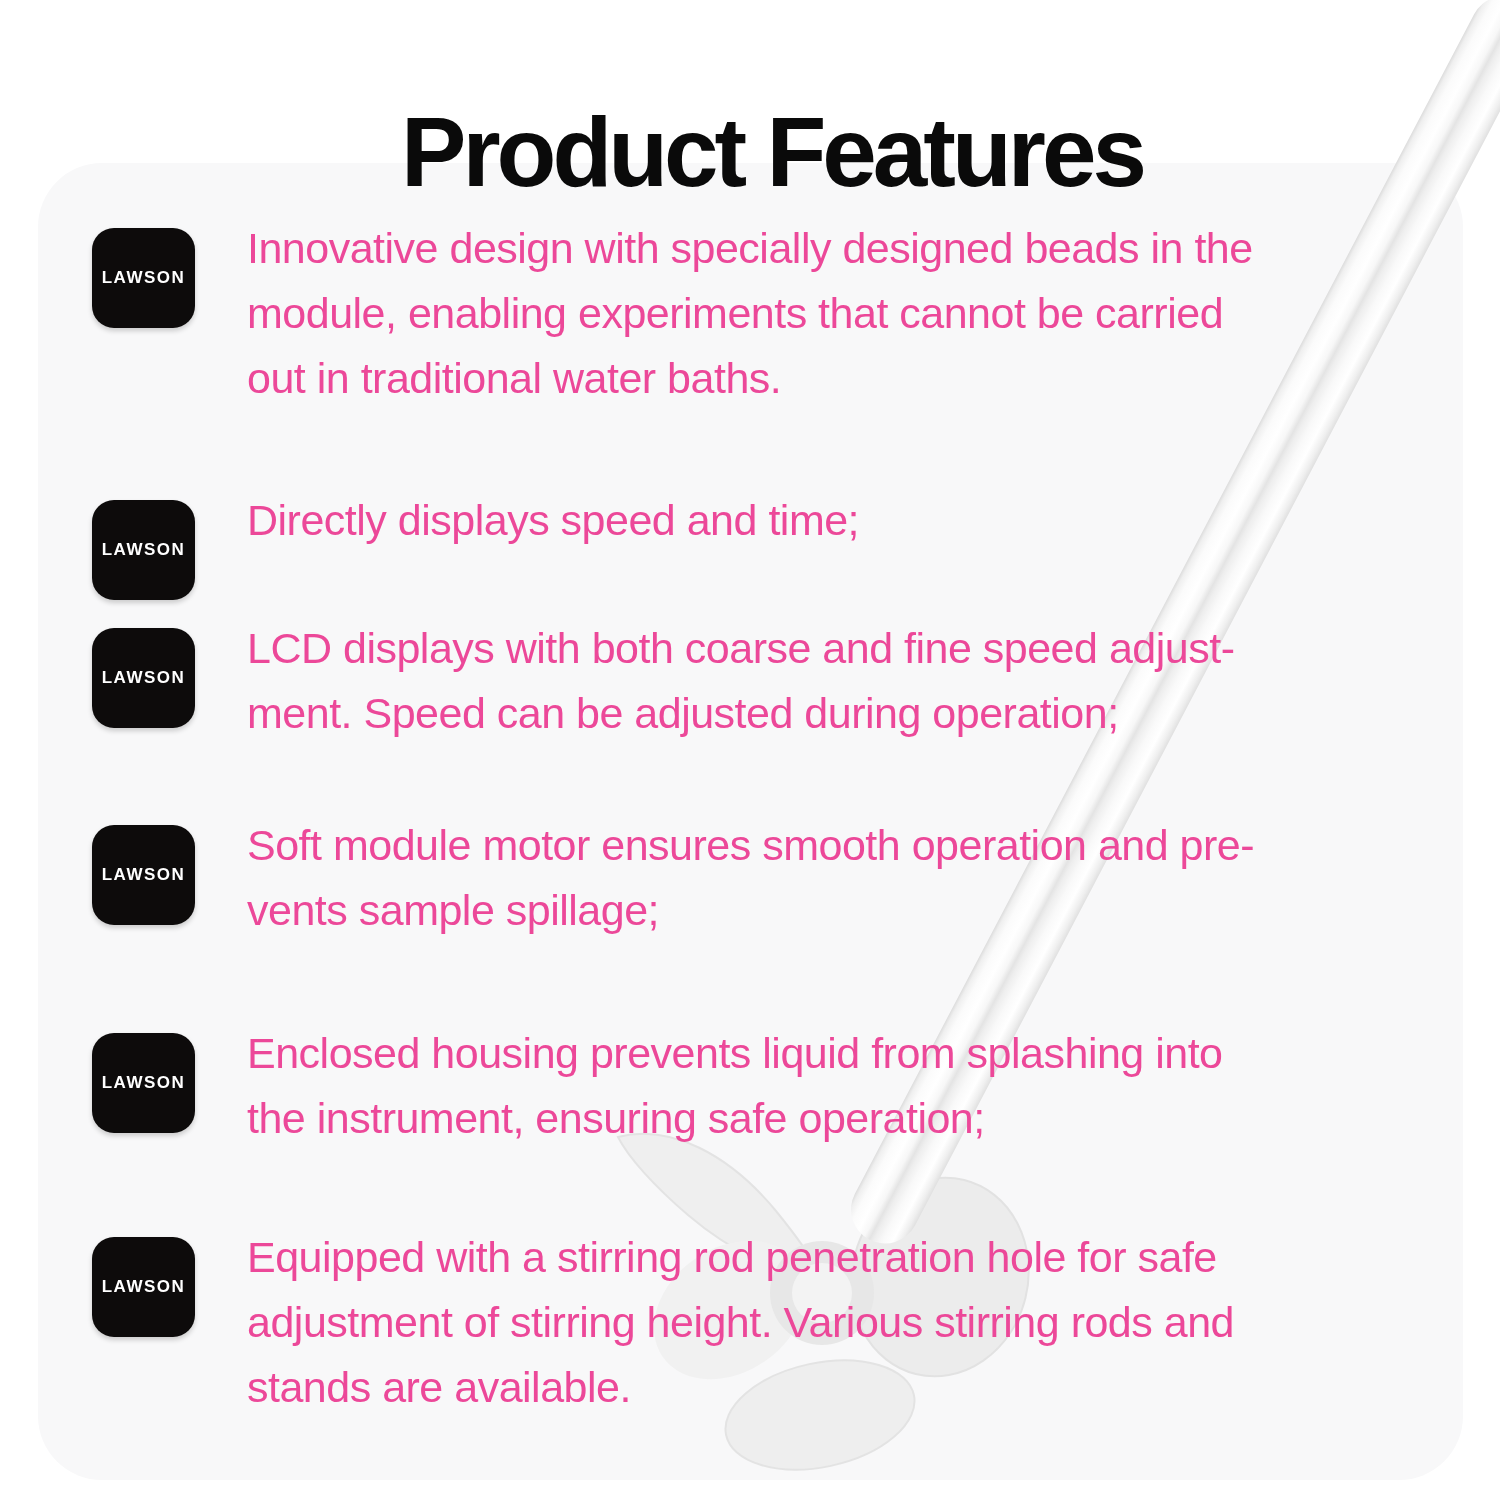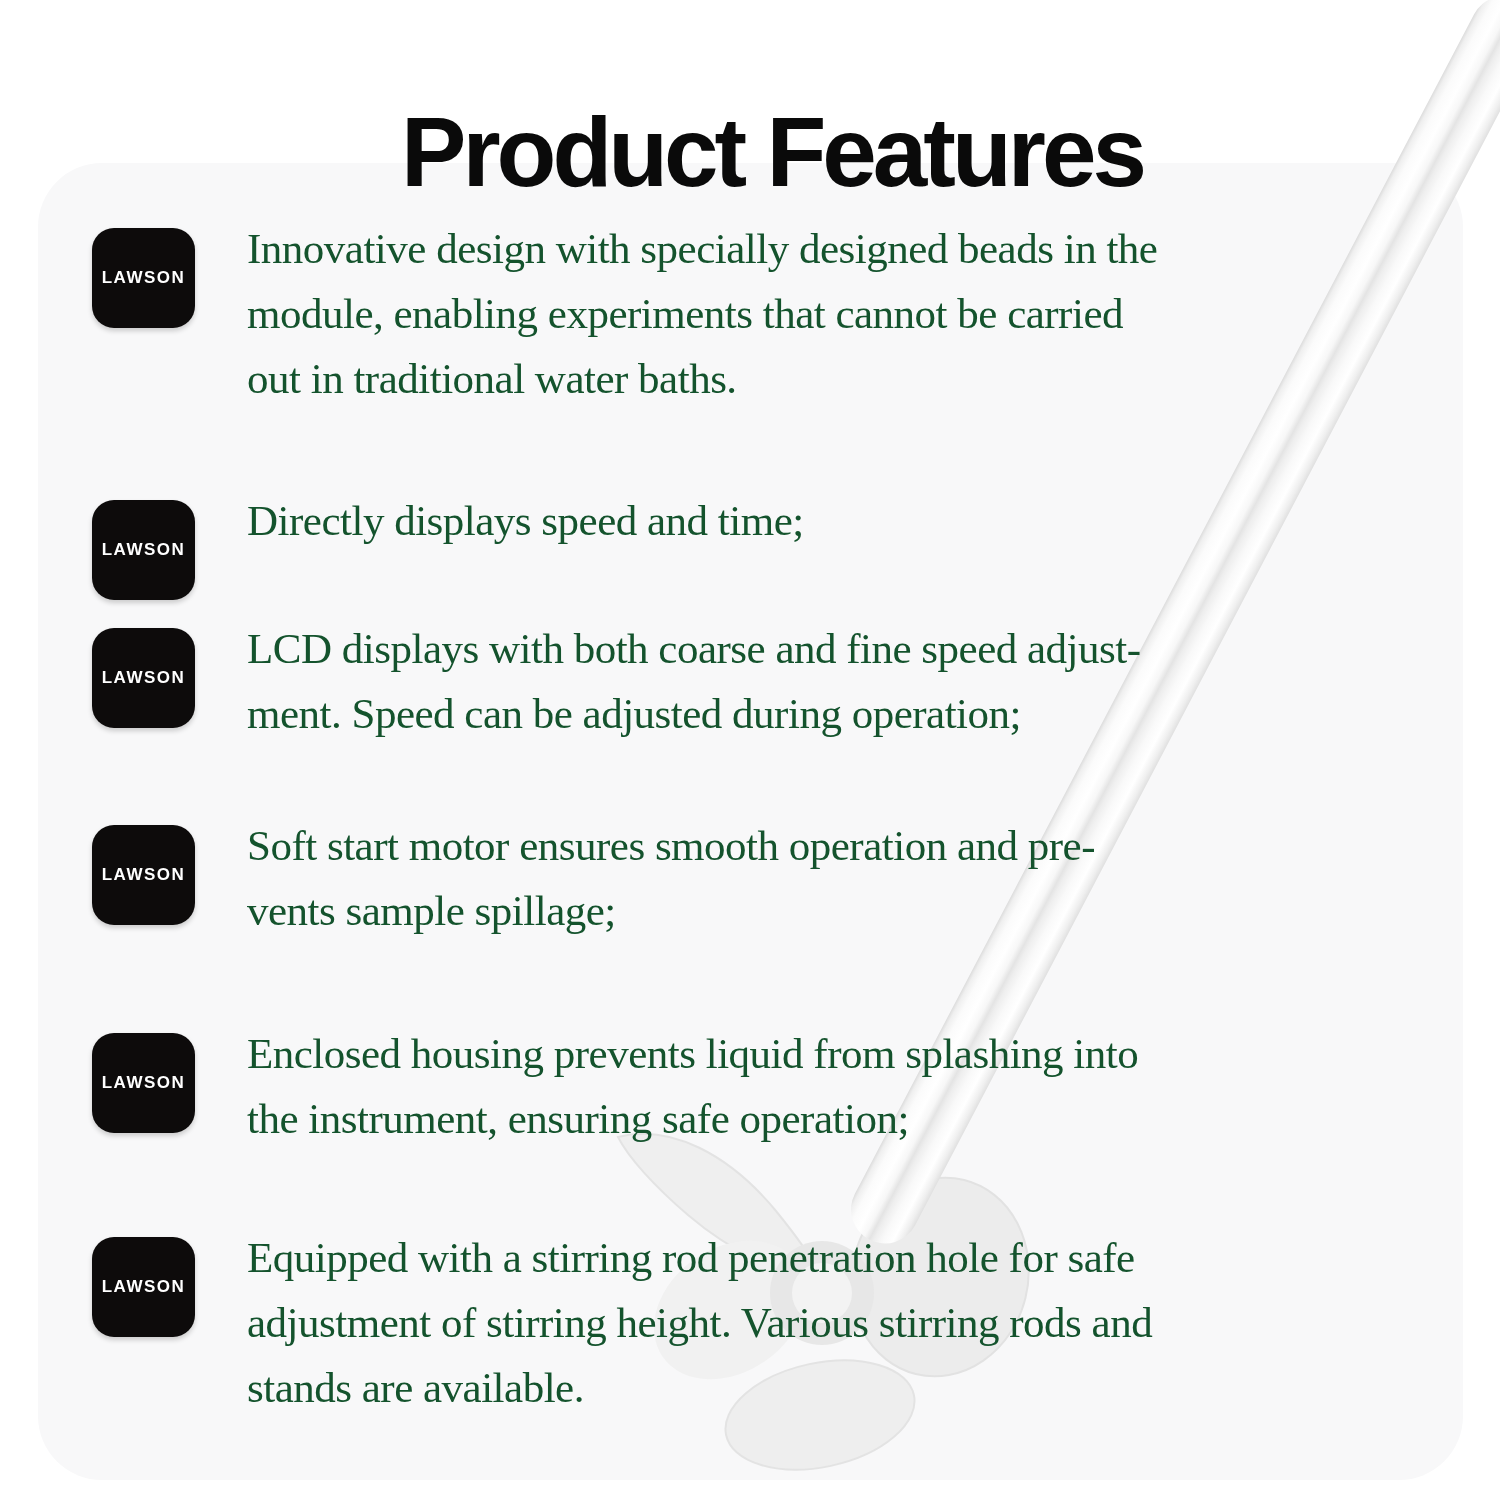--- a/index.html
+++ b/index.html
@@ -87,23 +87,22 @@
     font-size: 17px;
     font-weight: bold;
     letter-spacing: 1.5px;
   }
 
   .feature-text {
     margin: -12px 0 0 52px;
     font-size: 43px;
     line-height: 65px;
     letter-spacing: -0.5px;
-    color: #14532d;
+    color: #ec4899;
     white-space: pre;
-    font-family: Liberation Serif, serif;
   }
 </style>
 </head>
 <body>
 
 <h1 class="page-title">Product Features</h1>
 
 <div class="features-card"></div>
 
 <svg class="propeller" viewBox="0 0 470 380" xmlns="http://www.w3.org/2000/svg">
@@ -139,21 +138,21 @@
       <span class="brand-badge-label">LAWSON</span>
     </div>
     <p class="feature-text">LCD displays with both coarse and fine speed adjust-
 ment. Speed can be adjusted during operation;</p>
   </div>
 
   <div class="feature-item pos-4">
     <div class="brand-badge">
       <span class="brand-badge-label">LAWSON</span>
     </div>
-    <p class="feature-text">Soft start motor ensures smooth operation and pre-
+    <p class="feature-text">Soft module motor ensures smooth operation and pre-
 vents sample spillage;</p>
   </div>
 
   <div class="feature-item pos-5">
     <div class="brand-badge">
       <span class="brand-badge-label">LAWSON</span>
     </div>
     <p class="feature-text">Enclosed housing prevents liquid from splashing into
 the instrument, ensuring safe operation;</p>
   </div>

